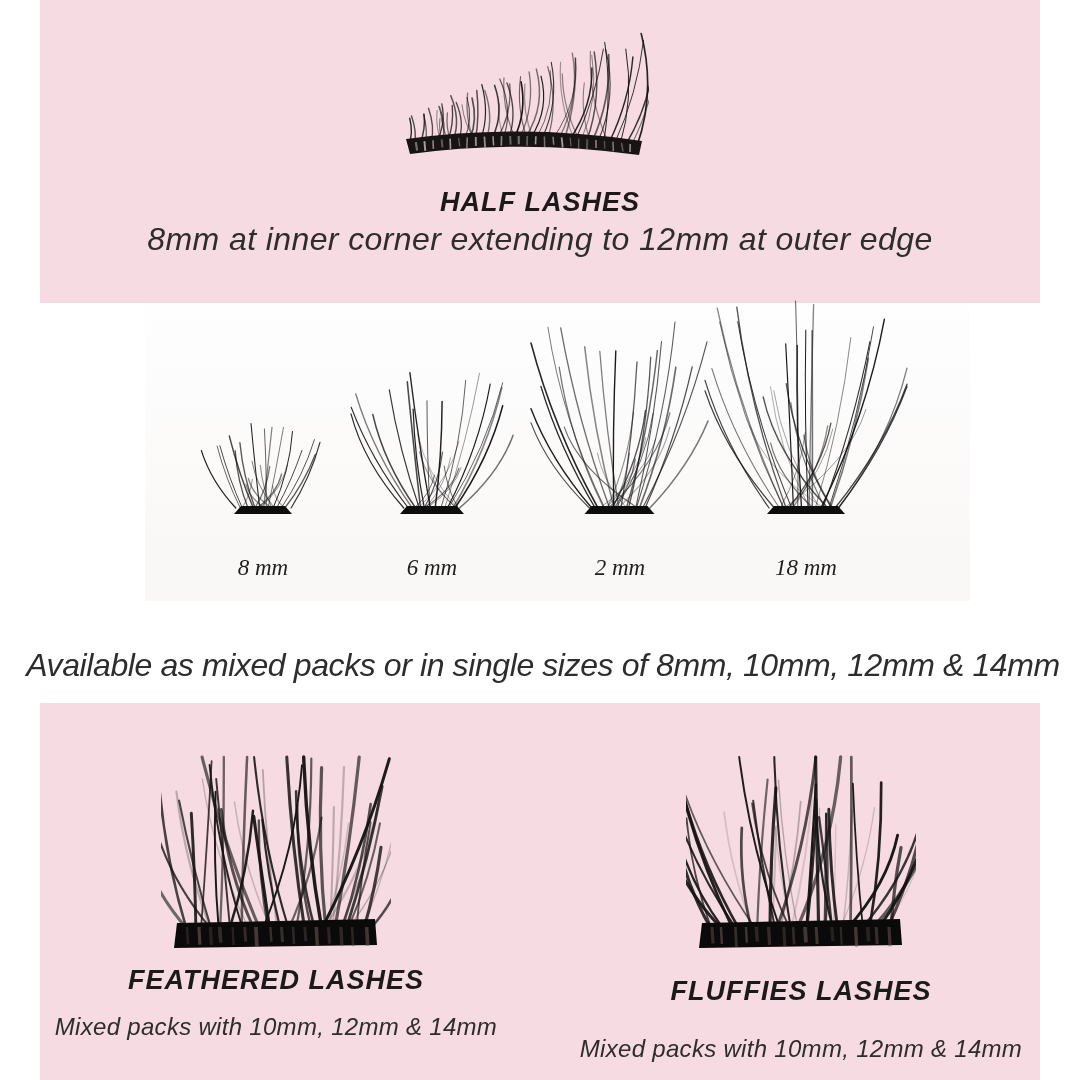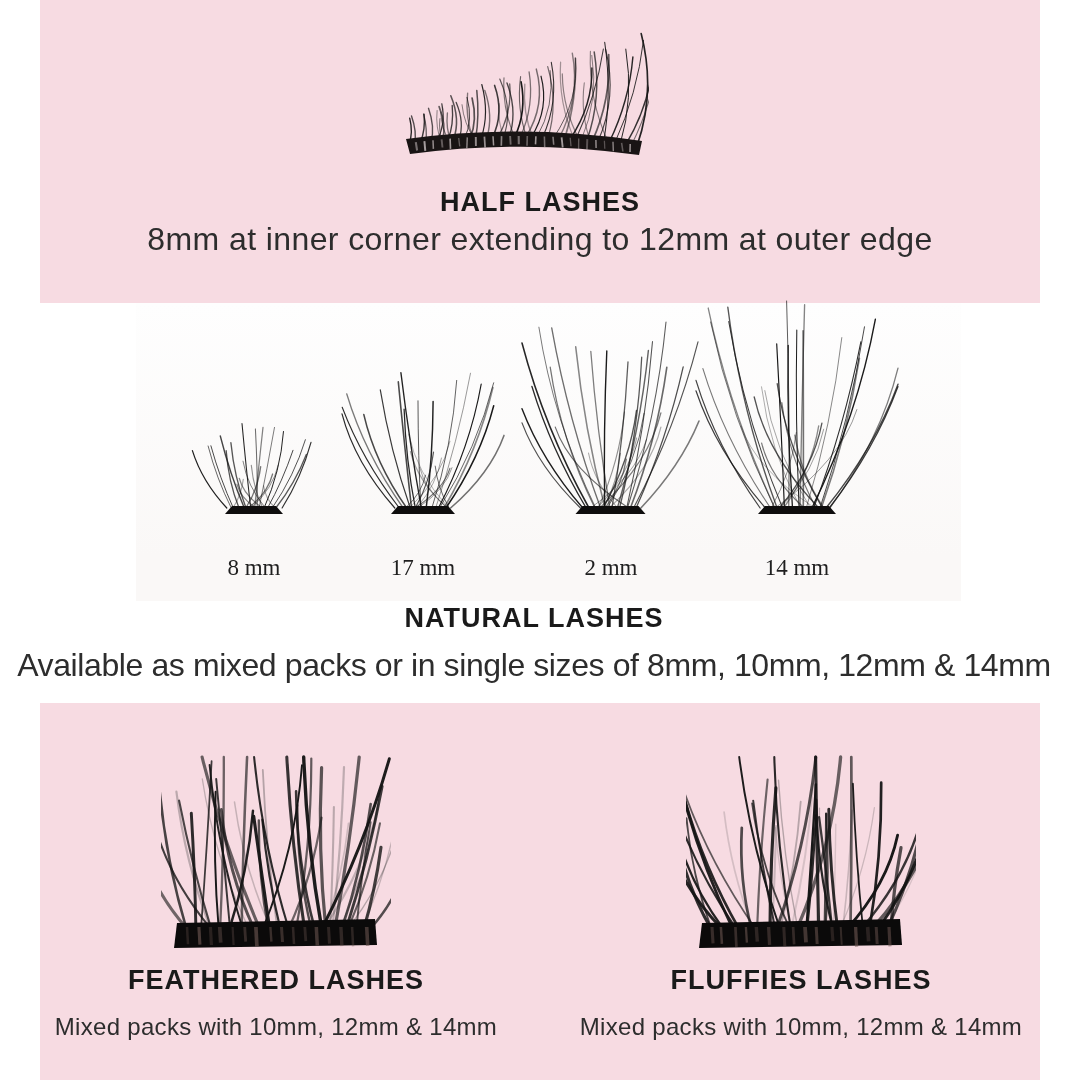--- a/index.html
+++ b/index.html
@@ -1,25 +1,26 @@
 <!DOCTYPE html>
 <html style="--page-background: #ffffff; --panel-pink: #f7dbe2; --photo-background: #faf8f7; --heading-text: #1a1a1a; --body-text: #2d2d2d; --lash-color: #141414;"><head>
 <meta charset="utf-8">
 <style>
   html,body{margin:0;padding:0;background:#fff;}
   .canvas{
     position:relative;width:1080px;height:1080px;overflow:hidden;
     background:var(--page-background,#ffffff);
     font-family:"Liberation Sans",sans-serif;
+    font-style:italic;
     -webkit-font-smoothing:antialiased;
   }
   .panel{position:absolute;box-sizing:border-box;}
   .panel.pink{background:var(--panel-pink,#f7dbe2);}
   .panel-top{left:40px;top:0;width:1000px;height:303px;text-align:center;}
-  .panel-mid{left:8px;top:303px;width:1052px;height:400px;background:var(--page-background,#fff);text-align:center;}
+  .panel-mid{left:17px;top:303px;width:1052px;height:400px;background:var(--page-background,#fff);text-align:center;}
   .panel-bottom{left:40px;top:703px;width:1000px;height:377px;display:flex;}
 
   .heading{
     font-weight:bold;font-size:27px;letter-spacing:1px;
     color:var(--heading-text,#1a1a1a);line-height:28px;
   }
   .body-text{
     font-size:24px;color:var(--body-text,#2d2d2d);
     letter-spacing:.3px;line-height:30px;
   }
@@ -38,21 +39,21 @@
   .size-label{
     position:absolute;top:252px;width:130px;text-align:center;
     font-family:"Liberation Serif",serif;font-size:23px;color:#1f1f1f;
   }
   .mid-heading{position:absolute;top:301px;left:0;width:100%;}
   .mid-sub{position:absolute;top:347px;left:0;width:100%;font-size:32px;letter-spacing:-.4px;}
 
   
   .lash-col{width:500px;display:flex;flex-direction:column;align-items:center;}
   .lash-col.left{transform:translateX(-14px);}
-  .lash-col.right{transform:translateX(11px);}
+  .lash-col.right{transform:translateX(11px);gap:11px;}
   .clump-img{display:block;margin-top:48px;}
   .lash-col .heading{margin-top:10px;}
   .lash-col .body-text{margin-top:18px;}
 </style>
 </head>
 <body>
 
 <div class="canvas">
 
   <section class="panel pink panel-top">
@@ -268,25 +269,24 @@
           <path d="M121.3,209.0 Q63.4,170.5 48.9,128.0" fill="none" stroke="#141414" stroke-width="0.76" opacity="0.42" stroke-linecap="round"></path>
           <path d="M79.8,209.0 Q99.4,173.8 104.3,134.5" fill="none" stroke="#141414" stroke-width="0.74" opacity="0.62" stroke-linecap="round"></path>
           <path d="M111.2,209.0 Q77.9,179.0 69.6,145.0" fill="none" stroke="#141414" stroke-width="1.13" opacity="0.57" stroke-linecap="round"></path>
           <path d="M88.1,209.0 Q121.5,169.1 129.9,125.1" fill="none" stroke="#141414" stroke-width="1.29" opacity="0.73" stroke-linecap="round"></path>
           <path d="M125.9,209.0 Q75.0,156.0 62.2,99.0" fill="none" stroke="#141414" stroke-width="1.32" opacity="0.73" stroke-linecap="round"></path>
           <path d="M123.6,209.0 Q96.7,158.8 89.9,104.6" fill="none" stroke="#141414" stroke-width="1.08" opacity="0.57" stroke-linecap="round"></path>
           <path d="M89.4,209.0 Q123.3,172.1 131.7,131.2" fill="none" stroke="#141414" stroke-width="0.81" opacity="0.50" stroke-linecap="round"></path>
           <path d="M66,216 L144,216 L137,208 L73,208 Z" fill="#0e0d0d"></path>
         </svg>
       <span class="size-label" style="left:53px">8 mm</span>
-      <span class="size-label" style="left:222px">17 mm</span>
+      <span class="size-label" style="left:222px">6 mm</span>
       <span class="size-label" style="left:410px">2 mm</span>
-      <span class="size-label" style="left:596px">14 mm</span>
+      <span class="size-label" style="left:596px">18 mm</span>
     </div>
-    <div class="heading mid-heading">NATURAL LASHES</div>
     <div class="body-text mid-sub">Available as mixed packs or in single sizes of 8mm, 10mm, 12mm &amp; 14mm</div>
   </section>
 
   <section class="panel pink panel-bottom">
     <div class="lash-col left">
       <svg class="clump-img" width="230" height="205" viewBox="0 0 230 205">
           <path d="M143.8,176.0 Q131.2,96.8 127.0,13.7" fill="none" stroke="#3a3a3a" stroke-width="1.63" opacity="0.22" stroke-linecap="round"></path>
           <path d="M163.5,176.0 Q181.5,126.1 187.5,72.2" fill="none" stroke="#3a3a3a" stroke-width="1.61" opacity="0.22" stroke-linecap="round"></path>
           <path d="M201.4,176.0 Q228.7,116.0 237.8,52.1" fill="none" stroke="#3a3a3a" stroke-width="1.27" opacity="0.27" stroke-linecap="round"></path>
           <path d="M169.2,176.0 Q171.9,118.0 172.9,56.0" fill="none" stroke="#3a3a3a" stroke-width="2.07" opacity="0.32" stroke-linecap="round"></path>

